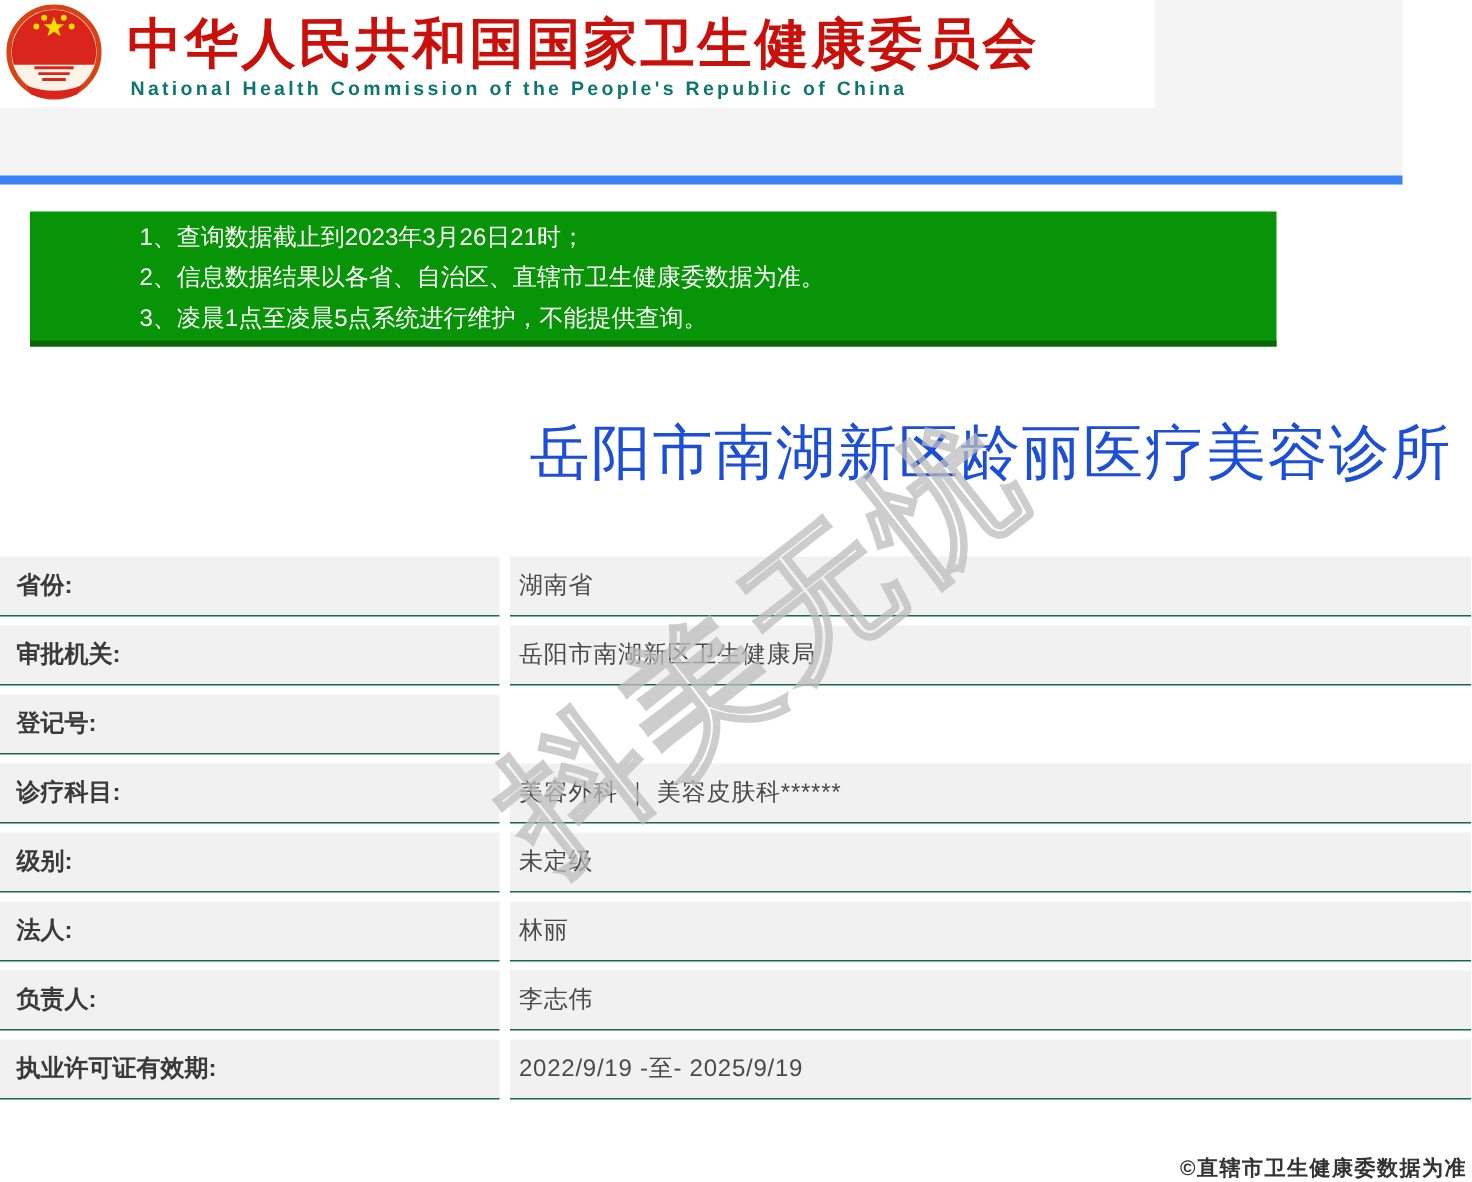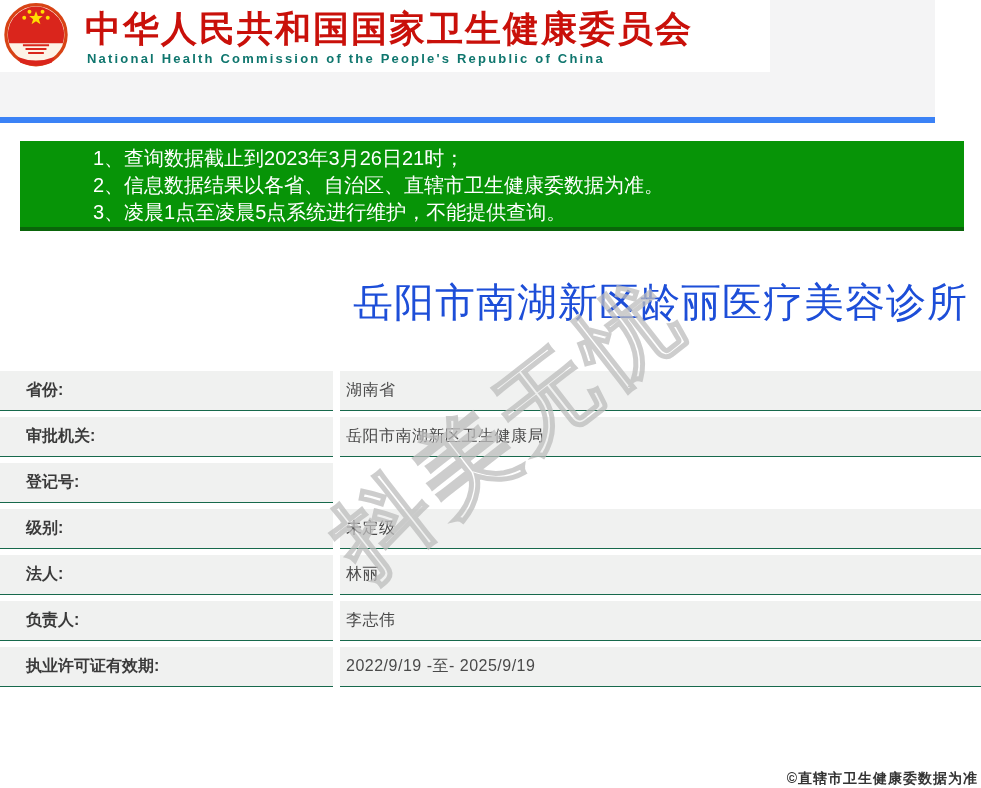--- a/index.html
+++ b/index.html
@@ -20,23 +20,23 @@
   .org-cn {
     position:absolute; left:85px; top:5px; white-space:nowrap;
     font-size:36px; font-weight:bold; color:#c9100a; letter-spacing:2px;
   }
   .org-en {
     position:absolute; left:87px; top:51px; white-space:nowrap;
     font-size:13px; font-weight:bold; color:#0f766e; letter-spacing:2.2px;
   }
   
   .notice {
-    position:absolute; left:20px; top:141px; width:944px; height:90px;
+    position:absolute; left:20px; top:141px; width:831px; height:90px;
     background:#079407; border-bottom:4px solid #0a650a;
-    padding:4px 10px 0 73px; color:#ffffff; font-size:20px; line-height:27px;
+    padding:4px 10px 0 73px; color:#ffffff; font-size:16px; line-height:27px;
   }
   .notice-line { white-space:nowrap; }
   
   .clinic-title {
     position:absolute; left:0; top:277px; width:981px; height:50px; line-height:50px;
     padding-left:340px; text-align:center; white-space:nowrap;
     font-size:40px; font-weight:500; color:#1d4ed8; letter-spacing:1px;
   }
   
   .watermark {
@@ -45,21 +45,21 @@
     font-size:95px; font-weight:bold; letter-spacing:8px;
     color:transparent; -webkit-text-stroke:2px #bdbdbd; opacity:.75;
   }
   
   .info-table { position:absolute; left:0; top:371px; width:981px; }
   .row { display:flex; height:40px; margin-bottom:6px; }
   .cell {
     background:#f0f1f0; border-bottom:1px solid #17694c;
     display:flex; align-items:center; font-size:16px;
   }
-  .label { width:333px; padding-left:26px; font-weight:bold; color:#3a3a3a; }
+  .label { width:333px; padding-left:11px; font-weight:bold; color:#3a3a3a; }
   .col-gap { width:7px; background:transparent; }
   .value { flex:1; padding-left:6px; color:#4a4a4a; letter-spacing:.5px; }
   
   .credit {
     position:absolute; right:3px; bottom:0; z-index:6;
     font-size:14px; font-weight:bold; color:#333333; letter-spacing:1px;
     text-shadow:-1px -1px 0 #fff, 1px -1px 0 #fff, -1px 1px 0 #fff, 1px 1px 0 #fff;
   }
 </style>
 </head>
@@ -109,20 +109,25 @@
     <div class="col-gap"></div>
     <div class="cell value">岳阳市南湖新区卫生健康局</div>
   </div>
 
   <div class="row">
     <div class="cell label">登记号:</div>
     <div class="col-gap"></div>
   </div>
 
 
+  <div class="row">
+    <div class="cell label">诊疗科目:</div>
+    <div class="col-gap"></div>
+    <div class="cell value">美容外科 ｜ 美容皮肤科******</div>
+  </div>
 
   <div class="row">
     <div class="cell label">级别:</div>
     <div class="col-gap"></div>
     <div class="cell value">未定级</div>
   </div>
 
   <div class="row">
     <div class="cell label">法人:</div>
     <div class="col-gap"></div>

